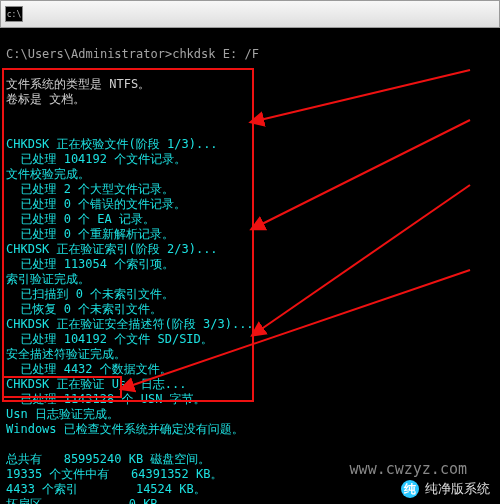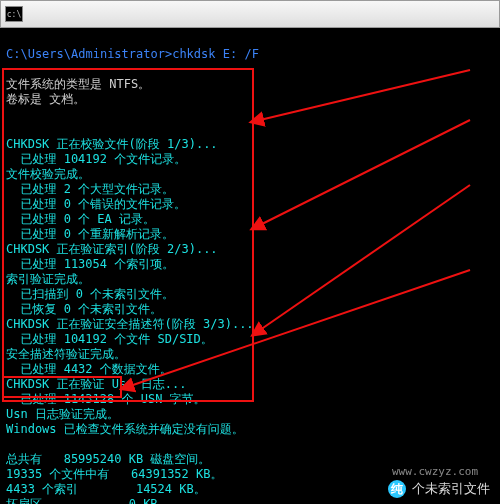--- a/index.html
+++ b/index.html
@@ -1,28 +1,28 @@
 <!DOCTYPE html>
 <html><head>
 <meta charset="utf-8">
 <style>
 html,body{margin:0;padding:0;background:#3e3e3e;width:500px;height:504px;overflow:hidden;font-family:"SimSun","NSimSun","Consolas",monospace}
 .win{position:absolute;left:0;top:0;width:500px;box-sizing:border-box}
 .titlebar{height:26px;background:linear-gradient(#f7f7f7,#dedede);border:1px solid #9a9a9a;display:flex;align-items:center;padding:0 4px;font-size:12px;color:#222}
 .icon-box{width:16px;height:14px;background:#000;border:1px solid #888;margin-right:6px;display:flex;align-items:center;justify-content:center;color:#bbb;font-size:8px}
 .term{background:#000;color:#d0d0d0;font-size:12px;line-height:15px;padding:4px 6px 12px 6px;min-height:450px;white-space:pre;position:relative}
-.c-white{color:#3b82f6}
+.c-white{color:#a3a3a3}
 .c-cyan{color:#1de0e0}
 .box-red{position:absolute;border:2px solid #e11;pointer-events:none}
 .box-outer{left:2px;top:68px;width:248px;height:330px}
 .box-inner{left:2px;top:376px;width:116px;height:18px}
 .arrows{position:absolute;left:0;top:0;width:500px;height:504px;pointer-events:none}
 .watermark{position:absolute;right:10px;bottom:6px;display:flex;align-items:center;gap:6px;color:#ddd;font-size:13px;font-family:"Microsoft YaHei",sans-serif}
 .wm-badge{width:18px;height:18px;border-radius:50%;background:#2ac8ff;display:flex;align-items:center;justify-content:center;color:#fff;font-size:12px;font-weight:bold}
-.wm-url{position:absolute;right:22px;bottom:26px;color:#888;font-size:11px}
+.wm-url{position:absolute;right:33px;bottom:26px;color:#888;font-size:15px}
 </style>
 </head>
 <body>
 
 <div class="win">
   <div class="titlebar">
     <span class="icon-box">
       <span>c:\</span>
     </span>
   </div>
@@ -82,14 +82,14 @@
   </defs>
   <line x1="470" y1="70" x2="260" y2="120" stroke="#e11" stroke-width="2" marker-end="url(#ah)"></line>
   <line x1="470" y1="120" x2="260" y2="225" stroke="#e11" stroke-width="2" marker-end="url(#ah)"></line>
   <line x1="470" y1="185" x2="260" y2="330" stroke="#e11" stroke-width="2" marker-end="url(#ah)"></line>
   <line x1="470" y1="270" x2="130" y2="386" stroke="#e11" stroke-width="2" marker-end="url(#ah)"></line>
 </svg>
 
 <div class="wm-url">www.cwzyz.com</div>
 <div class="watermark">
   <span class="wm-badge">纯</span>
-  <span>个未索引文件</span>
+  <span>纯净版系统</span>
 </div>
 
 </body></html>

